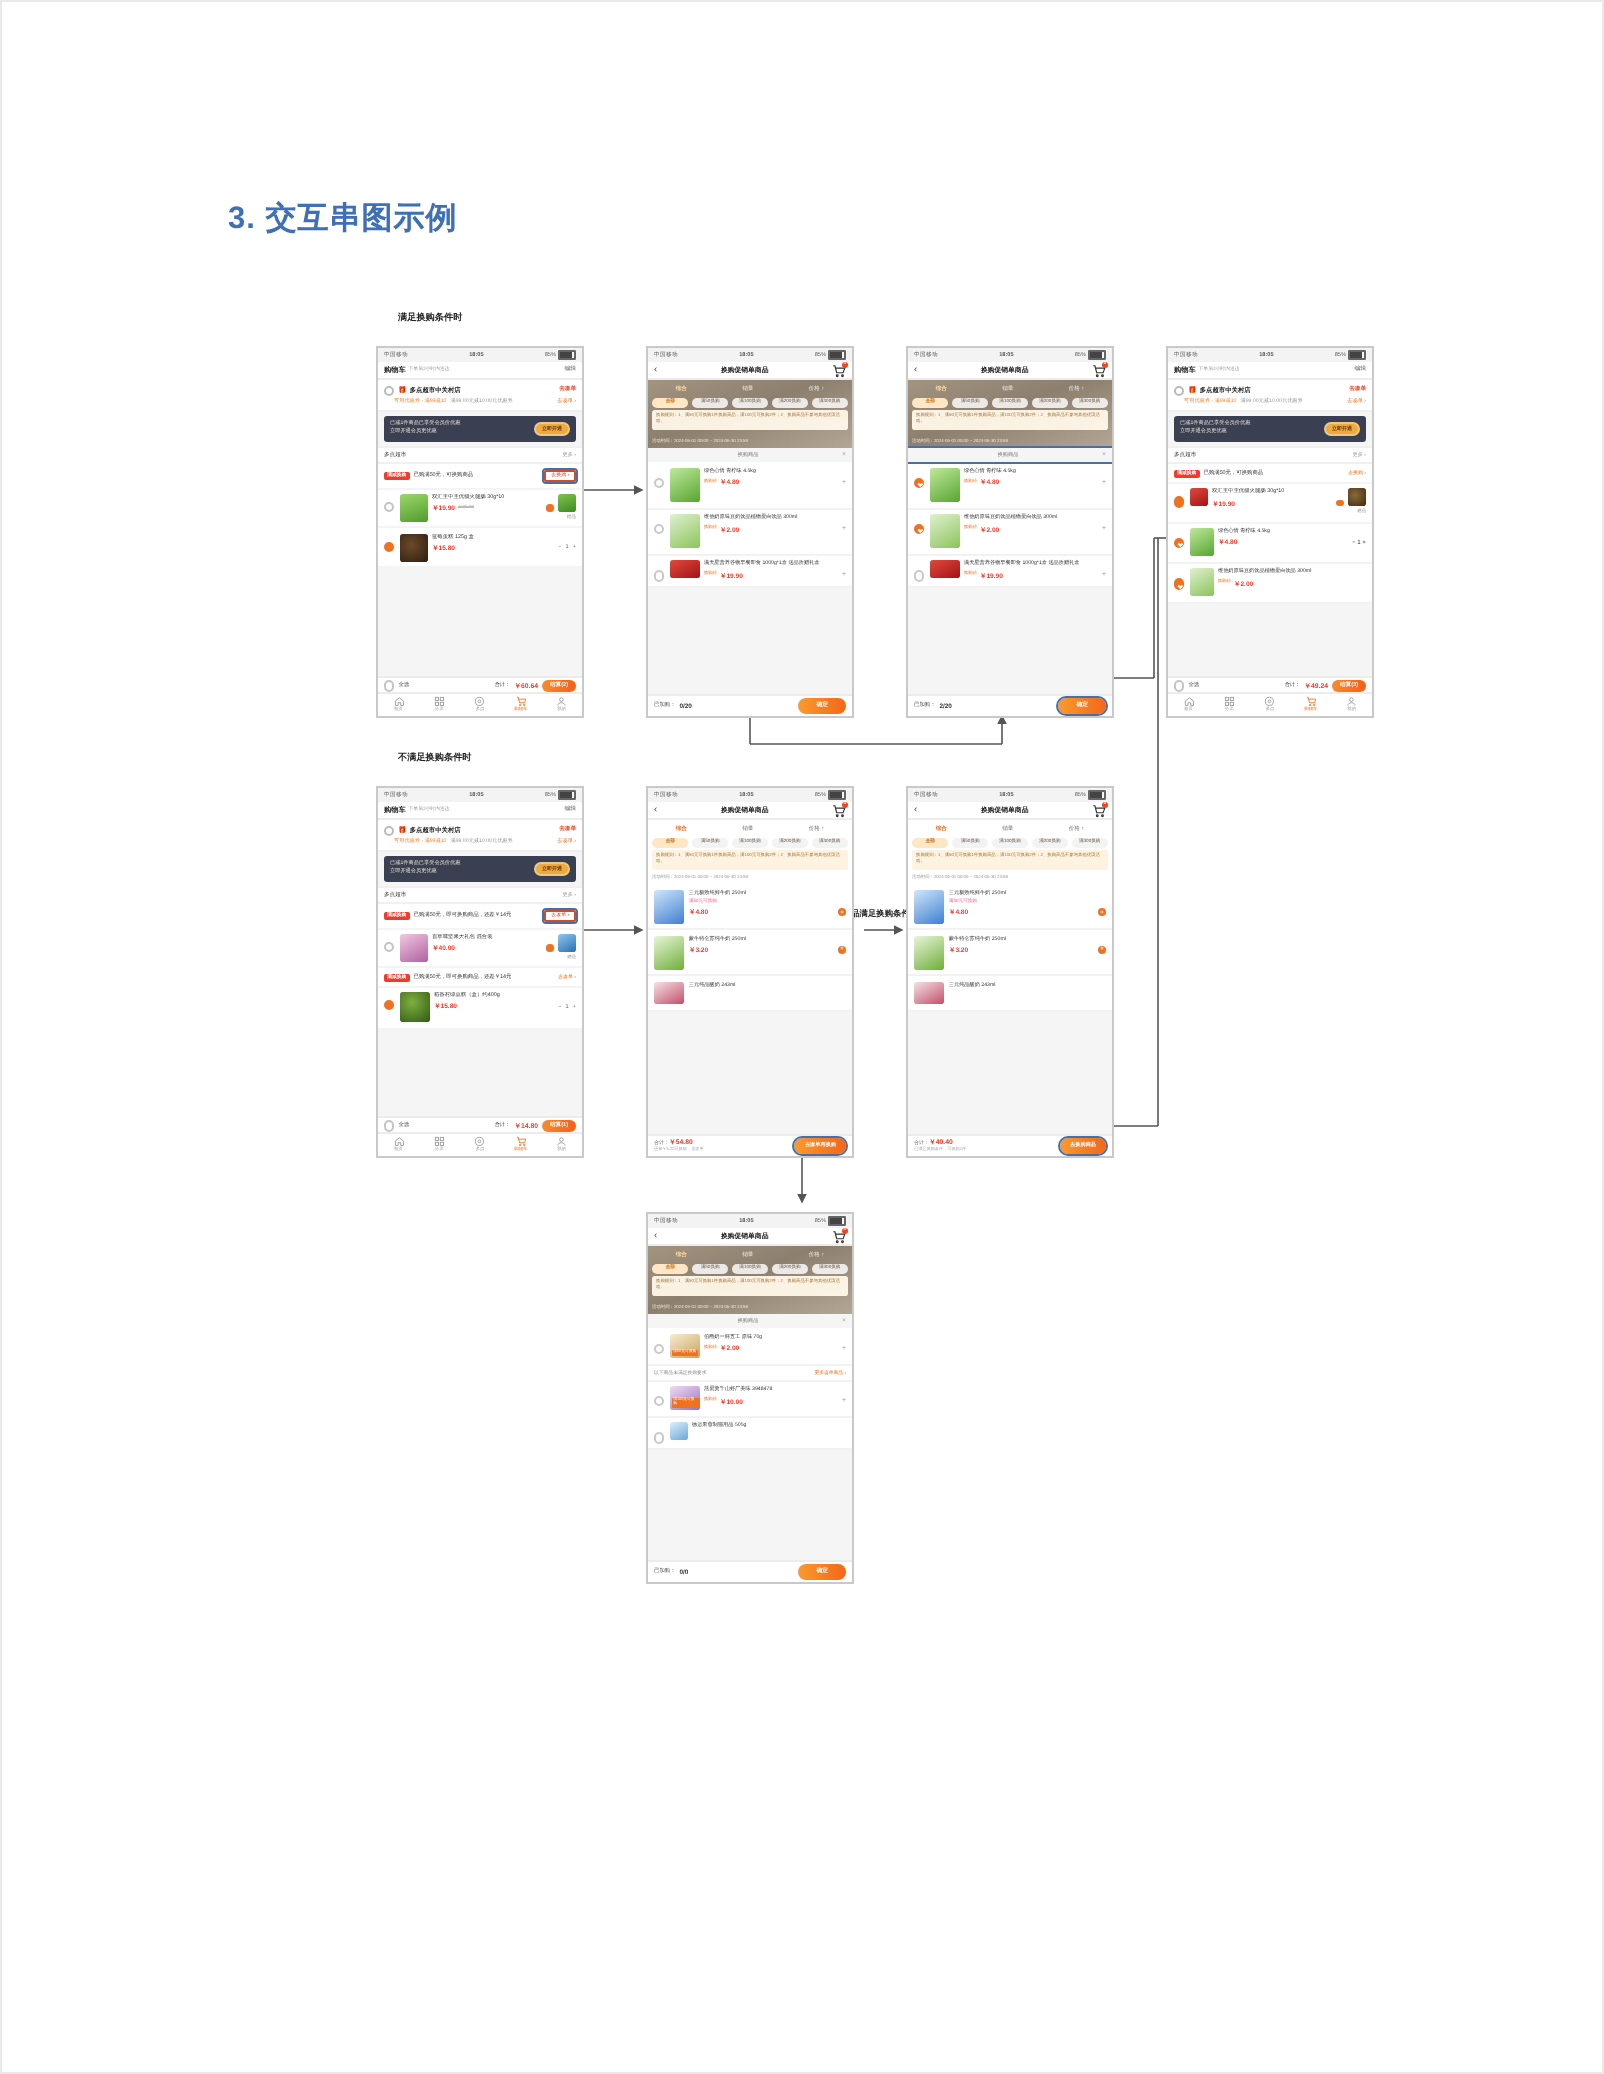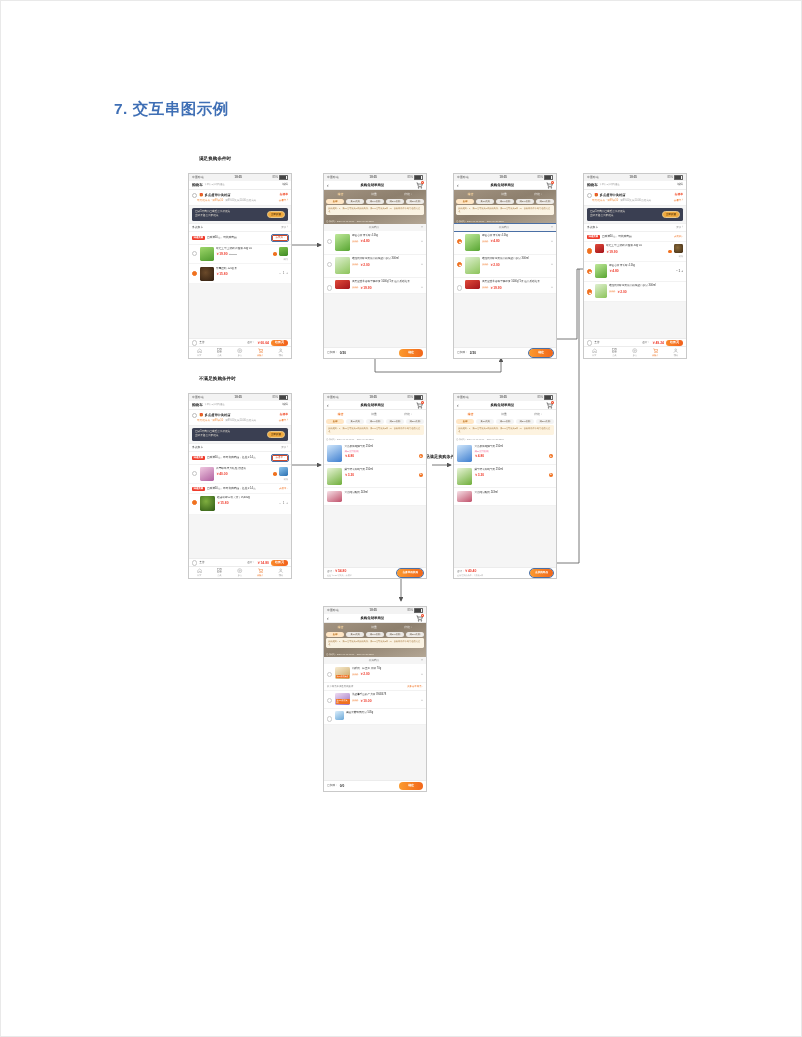--- a/index.html
+++ b/index.html
@@ -239,21 +239,21 @@
   .anno{
     position:absolute;font-size:4.2px;color:#222;font-weight:bold;white-space:nowrap;
   }
   svg.conn{position:absolute;left:0;top:0;width:802px;height:1037px;pointer-events:none;}
 </style>
 </head>
 <body>
 
 <div class="page">
 
-  <div class="page-title">7. 交互串图示例</div>
+  <div class="page-title">3. 交互串图示例</div>
 
   <div class="sec-label" style="left:198px;top:155px;">满足换购条件时</div>
   <div class="sec-label" style="left:198px;top:375px;">不满足换购条件时</div>
   <div class="anno" style="left:412px;top:453px;">如购商品满足换购条件时</div>
 
   <svg class="conn">
     <defs>
       <marker id="ar" markerWidth="6" markerHeight="6" refX="5" refY="3" orient="auto">
         <path d="M0,0 L6,3 L0,6 z" fill="#555"></path>
       </marker>

